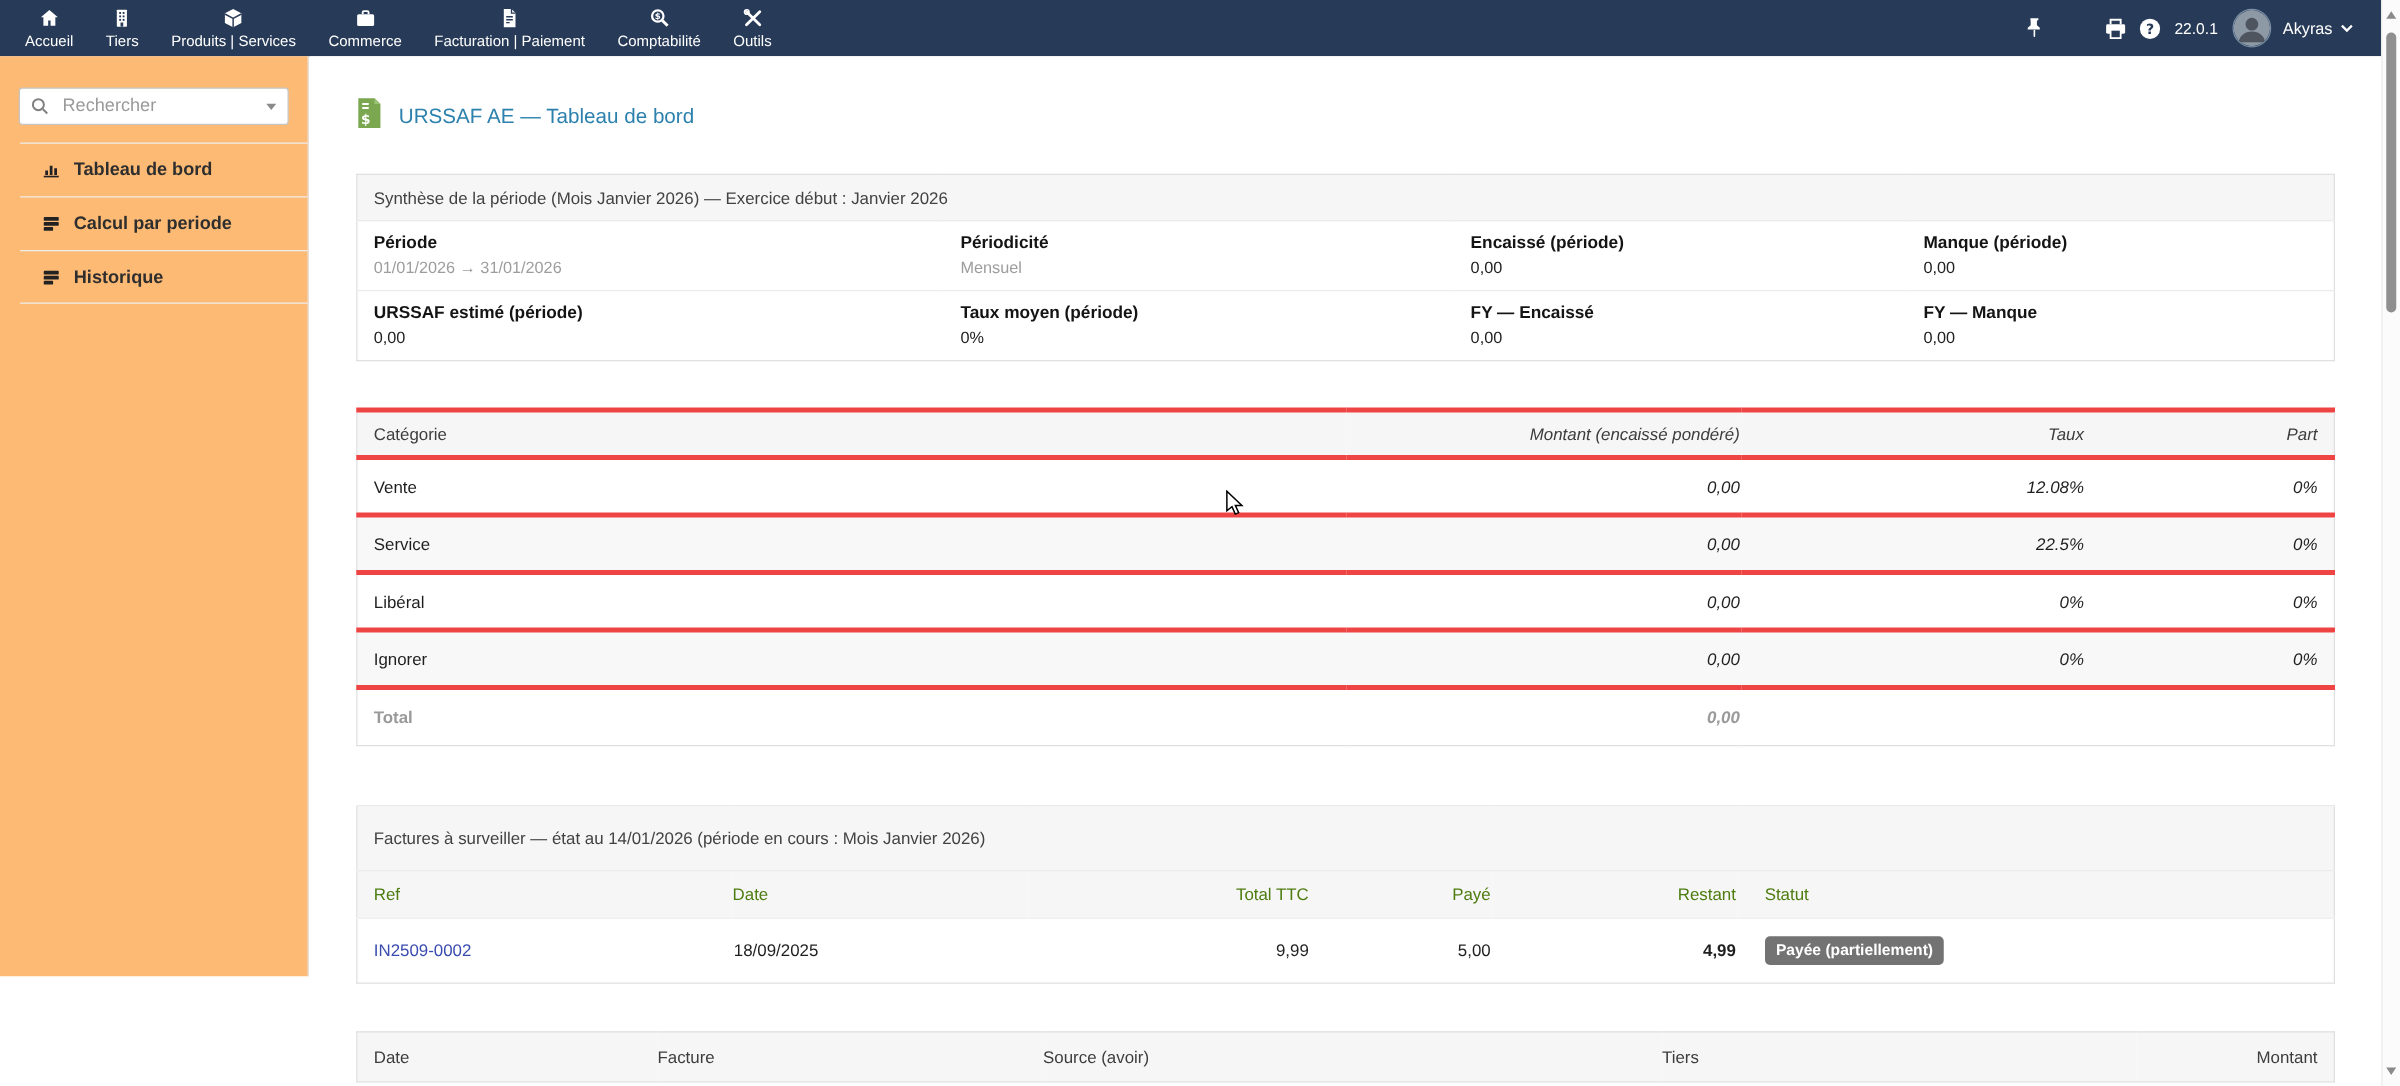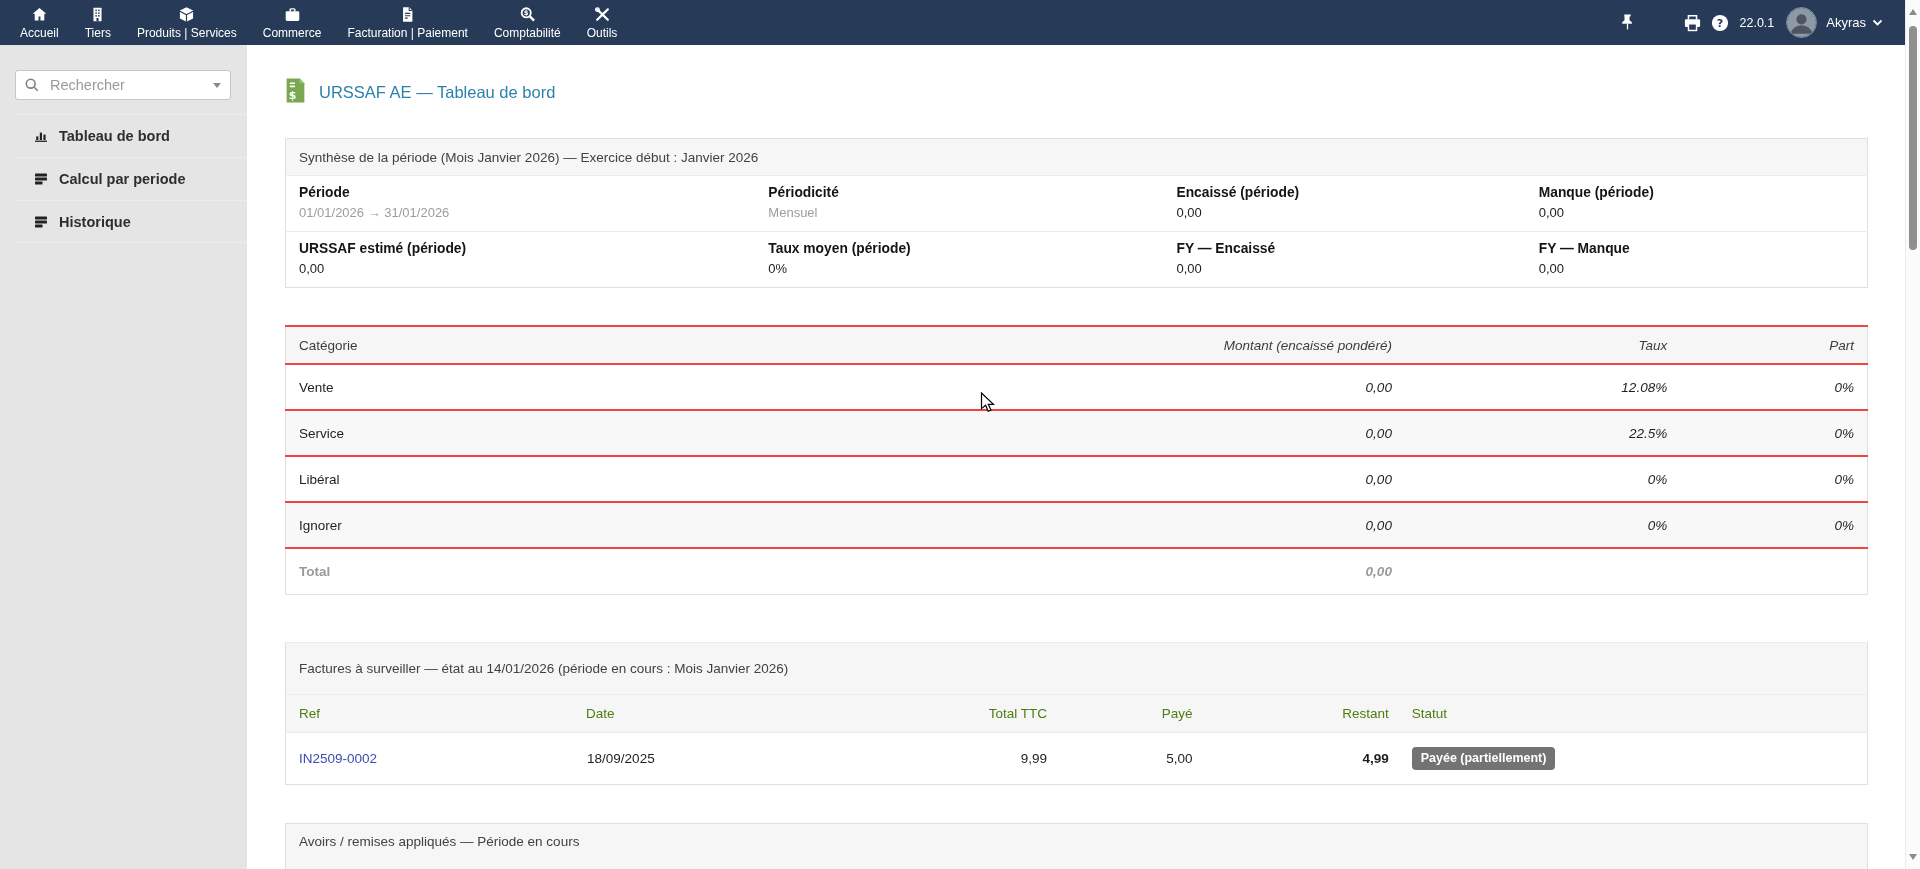--- a/index.html
+++ b/index.html
@@ -27,21 +27,21 @@
   
   .scrollbar { position:absolute; top:0; right:0; width:15px; height:869px; background:#fbfbfb;
                border-left:1px solid #ececec; z-index:60; }
   .sb-up { position:absolute; top:9px; left:3px; width:0; height:0;
            border-left:4px solid transparent; border-right:4px solid transparent; border-bottom:6px solid #8a8a8a; }
   .sb-down { position:absolute; bottom:9px; left:3px; width:0; height:0;
            border-left:4px solid transparent; border-right:4px solid transparent; border-top:6px solid #8a8a8a; }
   .sb-thumb { position:absolute; top:26px; left:3px; width:8px; height:224px; background:#8f8f8f; border-radius:4px; }
 
   
-  .sidebar { position:absolute; top:45px; left:0; width:247px; height:824px; background:#e5e5e5;
+  .sidebar { position:absolute; top:45px; left:0; width:247px; height:736px; background:#fdba74;
              border-right:1px solid #e4e4e4; }
   .search-wrap { position:relative; margin:25px 15px 0 15px; }
   .search-wrap input { width:100%; height:30px; border:1px solid #c6c6c6; border-radius:3px;
                        padding:0 26px 0 34px; font-size:14.5px; color:#444; outline:none;
                        font-family:"Liberation Sans", sans-serif; }
   .search-wrap input::placeholder { color:#9a9a9a; }
   .search-ico { position:absolute; left:9px; top:7px; }
   .search-caret { position:absolute; right:10px; top:13px; width:0; height:0;
                   border-left:4px solid transparent; border-right:4px solid transparent; border-top:5px solid #8a8a8a; }
   .menu { margin-top:14px; }
@@ -64,21 +64,21 @@
   .tbl-synthese { margin-top:31px; }
   .tbl-synthese .frow td { height:56px; padding:9px 0 0 13px; vertical-align:top; border-top:1px solid #ebebeb; }
   .flabel { font-weight:bold; font-size:13.8px; color:#141414; margin-bottom:5px; }
   .fvalue { font-size:13px; color:#222; }
   .fvalue.muted { color:#9d9d9d; }
 
   .tbl-categories { margin-top:37px; }
   .tbl-categories .col-head td { background:#f6f6f6; height:38px; color:#3d3d3d; font-weight:normal;
                                  padding-left:13px; }
   .tbl-categories .col-head td.ta-r, .tbl-categories td.ta-r { padding-left:0;font-style:italic; }
-  .tbl-categories tbody td { height:46px; border-top:2px solid #ef4444; padding-left:13px; }
+  .tbl-categories tbody td { height:46px; border-top:4px solid #ef4444; padding-left:13px; }
   .tbl-categories td.last { padding-right:13px; }
   .tbl-categories .col-head td.last { padding-right:13px; }
   .tbl-categories tr.alt td { background:#f8f8f8; }
   .tbl-categories tr.total td { color:#9a9a9a; font-weight:bold; }
 
   .tbl-factures { margin-top:47px; }
   .tbl-factures .col-head td { background:#f6f6f6; height:38px; color:#4d7c0f; padding-left:0; }
   .tbl-factures .col-head td.pl { padding-left:13px; }
   .tbl-factures tbody td { height:52px; border-top:1px solid #ebebeb; }
   .tbl-factures td.pl { padding-left:13px; }
@@ -419,23 +419,20 @@
 
   <table class="tbl tbl-avoirs">
     <colgroup>
         <col style="width:15.2%">
         <col style="width:19.5%">
         <col style="width:31.3%">
         <col style="width:24%">
         <col style="width:10%">
       </colgroup>
     <tbody>
-        <tr class="sec-head">
-          <td colspan="5">Avoirs / remises appliqués — Période en cours</td>
-        </tr>
     <tr class="col-head">
       <td class="pl">Date</td>
       <td>Facture</td>
       <td>Source (avoir)</td>
       <td>Tiers</td>
       <td class="ta-r last">Montant</td>
     </tr>
   </tbody>
     </table>
 

